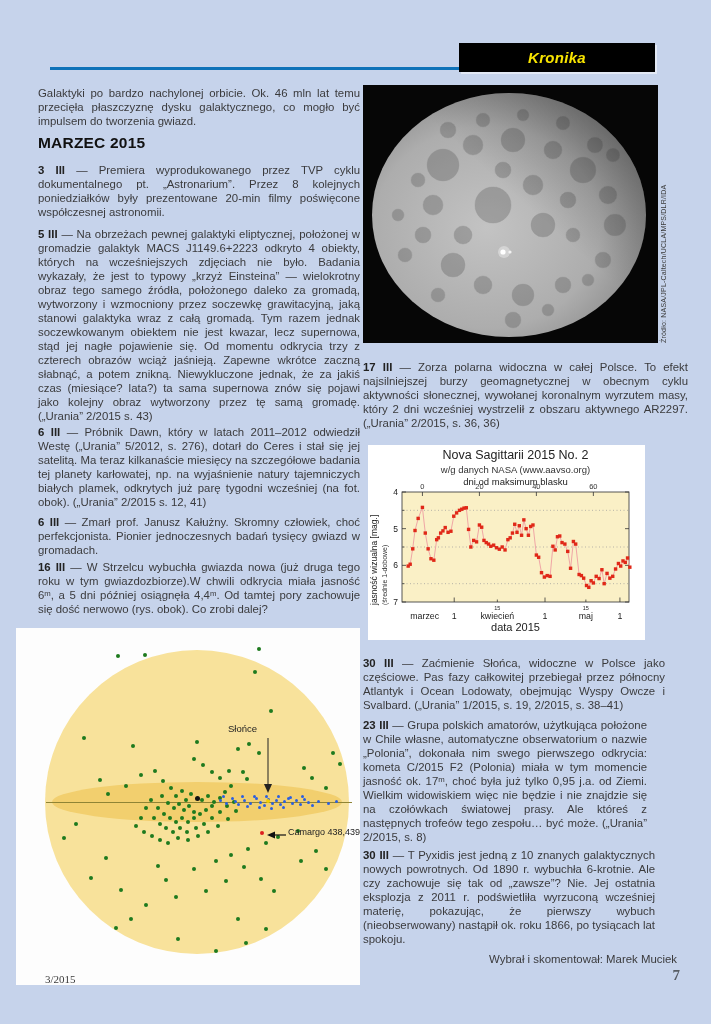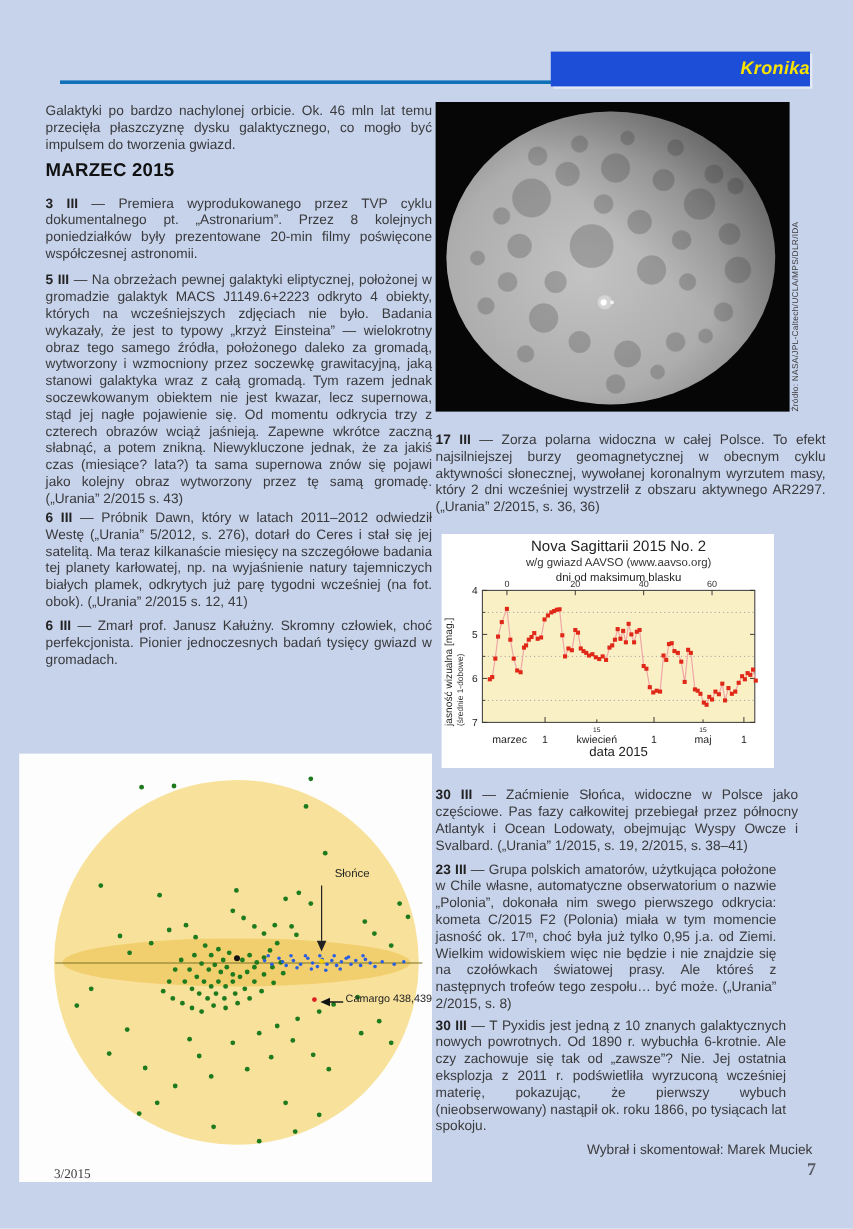--- a/index.html
+++ b/index.html
@@ -1,20 +1,20 @@
 <!DOCTYPE html>
 <html><head>
 <meta charset="utf-8">
 <style>
   html,body{margin:0;padding:0;}
   .page{position:relative;width:711px;height:1024px;background:#c6d3eb;overflow:hidden;
         font-family:"Liberation Sans",sans-serif;}
   .rule{position:absolute;left:50px;top:67px;width:410px;height:3px;background:#0f72b8;}
-  .banner{position:absolute;left:459px;top:43px;width:216px;height:29px;background:#1d4ed8;
-          box-shadow:2px 2px 0 rgba(255,255,255,.5);display:flex;align-items:center;justify-content:flex-end;}
+  .banner{position:absolute;left:459px;top:43px;width:196px;height:29px;background:#000000;
+          box-shadow:2px 2px 0 rgba(255,255,255,.5);display:flex;align-items:center;justify-content:center;}
   .banner span{color:#f8e400;font-weight:bold;font-style:italic;font-size:15px;letter-spacing:.3px;}
   .par{position:absolute;left:38px;width:322px;font-size:11.4px;line-height:14px;
        text-align:justify;color:#3a3a3c;margin:0;}
   .par b{color:#222;}
   .rc{left:363px;}
   h2.sect{position:absolute;left:38px;top:134px;margin:0;font-size:15.5px;color:#111;letter-spacing:.2px;}
   
   .photo{position:absolute;left:363px;top:85px;width:295px;height:258px;background:#060606;}
   .credit{position:absolute;left:660px;top:85px;height:258px;writing-mode:vertical-rl;
           transform:rotate(180deg);font-size:7px;color:#3a3a3a;letter-spacing:.2px;
@@ -34,21 +34,21 @@
   .gal{position:absolute;left:16px;top:628px;width:344px;height:357px;background:#fdfdfd;}
   .gal-circle{position:absolute;left:29px;top:22px;width:304px;height:304px;border-radius:50%;background:#f8e29b;}
   .gal-ellipse{position:absolute;left:36px;top:154px;width:290px;height:40px;border-radius:50%;background:#f2cf6e;}
   .gal-line{position:absolute;left:30px;top:174px;width:306px;height:1px;background:#8f8435;}
   .dt{position:absolute;border-radius:50%;}
   .dt.g{width:4px;height:4px;background:#1e7a1e;}
   .dt.b{width:3px;height:3px;background:#2b5fe0;}
   .dt.sun{width:4px;height:4px;background:#f4d000;}
   .dt.c{width:5px;height:5px;background:#111;}
   .dt.r{width:4px;height:4px;background:#dd1f1f;}
-  .gal-sun-label{position:absolute;left:212px;top:95px;width:80px;text-align:right;font-size:9.5px;color:#222;}
+  .gal-sun-label{position:absolute;left:212px;top:95px;width:80px;text-align:left;font-size:9.5px;color:#222;}
   .gal-cam-label{position:absolute;left:272px;top:199px;font-size:9px;color:#222;white-space:nowrap;}
   .legend{position:absolute;left:12px;top:292px;font-size:9.5px;color:#222;}
   .legend .row{display:flex;align-items:center;height:16px;}
   .lg-dot{width:4px;height:4px;border-radius:50%;margin-right:7px;flex:0 0 auto;}
   
   .f-issue{position:absolute;left:45px;top:973px;font-family:"Liberation Serif",serif;font-size:11px;color:#3b3b3b;}
   .f-journal{position:absolute;left:0;top:970px;width:711px;text-align:center;
              font-family:"Liberation Serif",serif;font-weight:bold;font-size:13.5px;color:#75797f;letter-spacing:1px;}
   .f-page{position:absolute;left:640px;top:967px;width:40px;text-align:right;
           font-family:"Liberation Serif",serif;font-weight:bold;font-size:15px;color:#585d64;}
@@ -74,20 +74,24 @@
     <b>5 III</b>
     <span>— Na obrzeżach pewnej galaktyki eliptycznej, położonej w gromadzie galaktyk MACS J1149.6+2223 odkryto 4 obiekty, których na wcześniejszych zdjęciach nie było. Badania wykazały, że jest to typowy „krzyż Einsteina” — wielokrotny obraz tego samego źródła, położonego daleko za gromadą, wytworzony i wzmocniony przez soczewkę grawitacyjną, jaką stanowi galaktyka wraz z całą gromadą. Tym razem jednak soczewkowanym obiektem nie jest kwazar, lecz supernowa, stąd jej nagłe pojawienie się. Od momentu odkrycia trzy z czterech obrazów wciąż jaśnieją. Zapewne wkrótce zaczną słabnąć, a potem znikną. Niewykluczone jednak, że za jakiś czas (miesiące? lata?) ta sama supernowa znów się pojawi jako kolejny obraz wytworzony przez tę samą gromadę. („Urania” 2/2015 s. 43)</span>
   </p>
   <p class="par" style="top:425px">
     <b>6 III</b>
     <span>— Próbnik Dawn, który w latach 2011–2012 odwiedził Westę („Urania” 5/2012, s. 276), dotarł do Ceres i stał się jej satelitą. Ma teraz kilkanaście miesięcy na szczegółowe badania tej planety karłowatej, np. na wyjaśnienie natury tajemniczych białych plamek, odkrytych już parę tygodni wcześniej (na fot. obok). („Urania” 2/2015 s. 12, 41)</span>
   </p>
   <p class="par" style="top:515px">
     <b>6 III</b>
     <span>— Zmarł prof. Janusz Kałużny. Skromny człowiek, choć perfekcjonista. Pionier jednoczesnych badań tysięcy gwiazd w gromadach.</span>
+  </p>
+  <p class="par" style="top:560px">
+    <b>16 III</b>
+    <span>— W Strzelcu wybuchła gwiazda nowa (już druga tego roku w tym gwiazdozbiorze).W chwili odkrycia miała jasność 6ᵐ, a 5 dni później osiągnęła 4,4ᵐ. Od tamtej pory zachowuje się dość nerwowo (rys. obok). Co zrobi dalej?</span>
   </p>
 
   <div class="photo">
     <svg width="295" height="258" viewBox="0 0 295 258">
       <defs>
         <radialGradient id="cg" cx="42%" cy="55%" r="75%">
           <stop offset="0%" stop-color="#c3c3c3"></stop>
           <stop offset="55%" stop-color="#adadad"></stop>
           <stop offset="82%" stop-color="#8b8b8b"></stop>
           <stop offset="100%" stop-color="#5f5f5f"></stop>
@@ -147,21 +151,21 @@
   </div>
   <div class="credit">Źródło: NASA/JPL-Caltech/UCLA/MPS/DLR/IDA</div>
 
   <p class="par rc" style="top:360px;width:325px">
     <b>17 III</b>
     <span>— Zorza polarna widoczna w całej Polsce. To efekt najsilniejszej burzy geomagnetycznej w obecnym cyklu aktywności słonecznej, wywołanej koronalnym wyrzutem masy, który 2 dni wcześniej wystrzelił z obszaru aktywnego AR2297. („Urania” 2/2015, s. 36, 36)</span>
   </p>
 
   <div class="chart">
     <div class="ch-title">Nova Sagittarii 2015 No. 2</div>
-    <div class="ch-sub">w/g gwiazd AAVSO (www.aavso.org)</div>
+    <div class="ch-sub">w/g danych NASA (www.aavso.org)</div>
     <div class="ch-top">dni od maksimum blasku</div>
     <div class="ch-ylab">jasność wizualna  [mag.]</div>
     <div class="ch-ylab2">(średnie 1-dobowe)</div>
     <div class="ch-xlab">data 2015</div>
     <svg id="nova-svg" width="277" height="195">
         <rect x="34" y="47" width="227" height="110" fill="#faf0c6" stroke="#444" stroke-width="0.9"></rect>
         <line x1="35" y1="65.33333333333333" x2="260" y2="65.33333333333333" stroke="#999" stroke-width="0.7" stroke-dasharray="1,2.5"></line>
         <line x1="35" y1="102" x2="260" y2="102" stroke="#999" stroke-width="0.7" stroke-dasharray="1,2.5"></line>
         <line x1="35" y1="138.66666666666669" x2="260" y2="138.66666666666669" stroke="#999" stroke-width="0.7" stroke-dasharray="1,2.5"></line>
         <line x1="34" y1="47" x2="38" y2="47" stroke="#333" stroke-width="0.8"></line>

